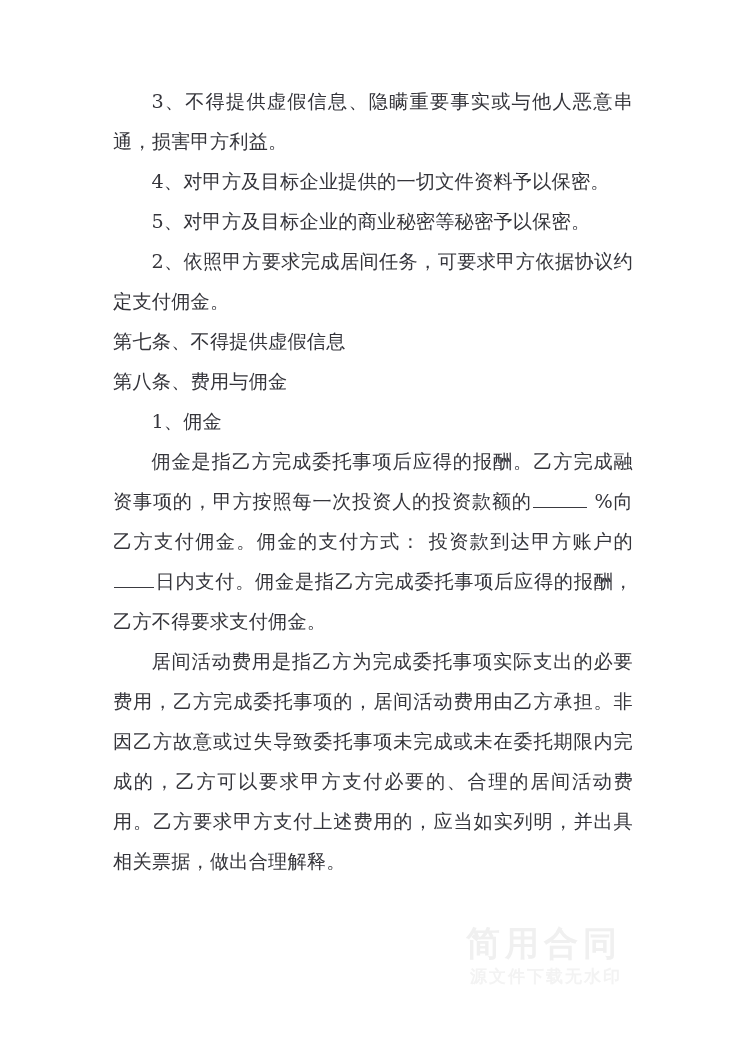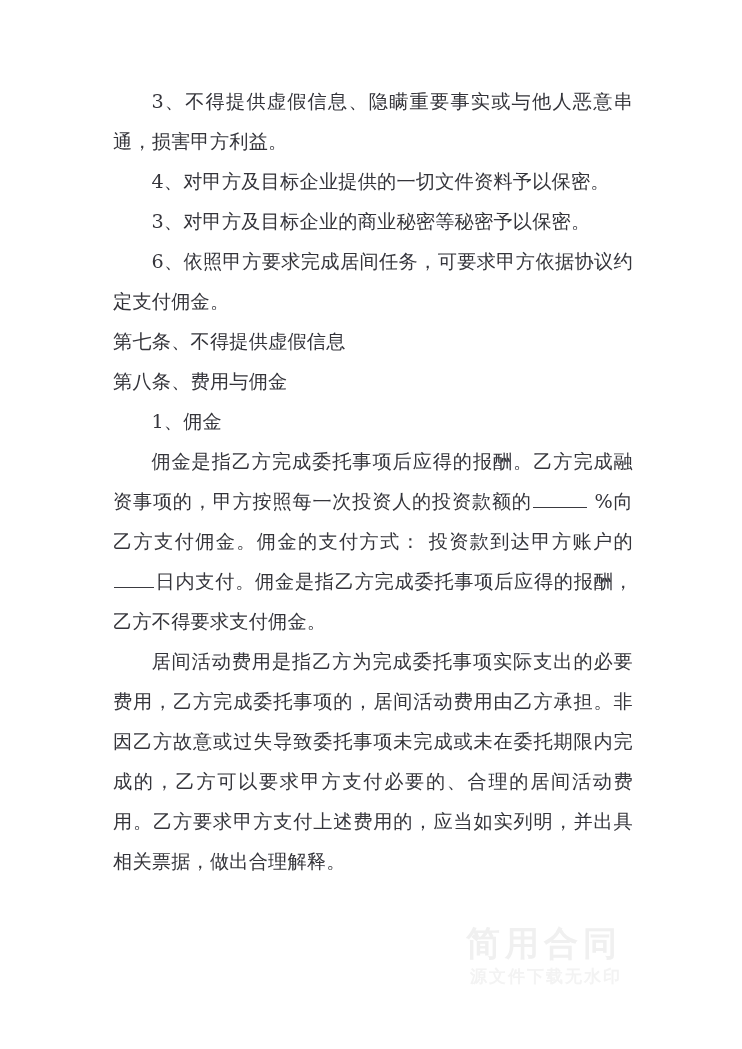--- a/index.html
+++ b/index.html
@@ -95,23 +95,23 @@
 <body>
 
 <div class="page">
 
   <div class="doc-body">
 
     <p class="para indent">3、不得提供虚假信息、隐瞒重要事实或与他人恶意串通，损害甲方利益。</p>
 
     <p class="para indent">4、对甲方及目标企业提供的一切文件资料予以保密。</p>
 
-    <p class="para indent">3、对甲方及目标企业的商业秘密等秘密予以保密。</p>
+    <p class="para indent">5、对甲方及目标企业的商业秘密等秘密予以保密。</p>
 
-    <p class="para indent">6、依照甲方要求完成居间任务，可要求甲方依据协议约定支付佣金。</p>
+    <p class="para indent">2、依照甲方要求完成居间任务，可要求甲方依据协议约定支付佣金。</p>
 
     <p class="para heading">第七条、不得提供虚假信息</p>
 
 
     <p class="para heading">第八条、费用与佣金</p>
 
     <p class="para indent">1、佣金</p>
 
     <p class="para indent"><span>佣金是指乙方完成委托事项后应得的报酬。乙方完成融资事项的，甲方按照每一次投资人的投资款额的</span><span class="blank w-wide"></span><span> %向乙方支付佣金。佣金的支付方式： 投资款到达甲方账户的</span><span class="blank w-narrow"></span><span>日内支付。佣金是指乙方完成委托事项后应得的报酬，乙方不得要求支付佣金。</span></p>
 

